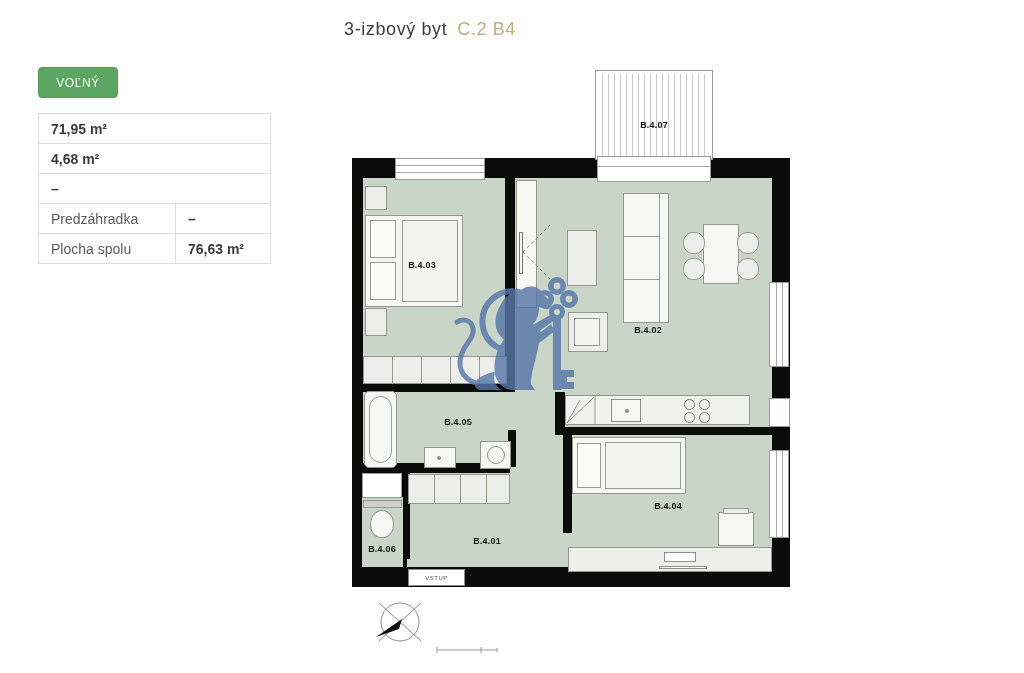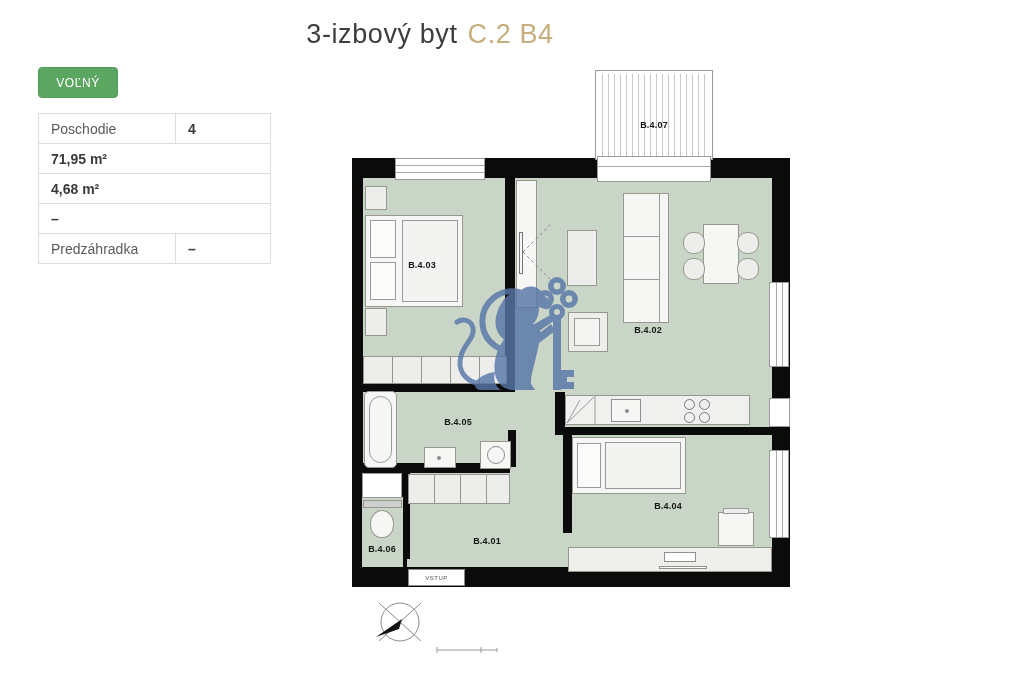--- a/index.html
+++ b/index.html
@@ -1,21 +1,21 @@
 <!DOCTYPE html>
 <html><head>
 <meta charset="utf-8">
 <style>
   * { margin:0; padding:0; box-sizing:border-box; }
   html,body { width:1024px; height:673px; background:#fff; overflow:hidden;
               font-family:"Liberation Sans", sans-serif; position:relative; }
 
   
   .title { position:absolute; top:19px; left:430px; transform:translateX(-50%);
-           font-size:27px; font-weight:400; color:#3d3d3d; letter-spacing:.6px;
+           font-size:18px; font-weight:400; color:#3d3d3d; letter-spacing:.6px;
            white-space:nowrap; }
   .title .unit { color:#c5ad7c; margin-left:10px; }
 
   
   .status-btn { position:absolute; left:38px; top:67px; width:80px; height:31px;
                 background:#5ba661; border:1px solid #54995a; border-radius:4px;
                 color:#fff; font-size:12px; font-weight:500; letter-spacing:.6px;
                 display:flex; align-items:center; justify-content:center; cursor:pointer; }
   .info-table { position:absolute; left:38px; top:113px; width:233px;
                 border:1px solid #ddd; border-bottom:none; background:#fff; }
@@ -64,35 +64,35 @@
 </style>
 </head>
 <body>
 
 <h1 class="title"><span>3-izbový byt</span><span class="unit">C.2 B4</span></h1>
 
 <div class="status-btn">VOĽNÝ</div>
 
 <div class="info-table">
   <div class="irow">
-    <div class="cell-l">Poschodie</div>
-    <div class="cell-v">4</div>
-  </div>
-  <div class="irow">
     <div class="cell-v">71,95 m²</div>
   </div>
   <div class="irow">
     <div class="cell-v">4,68 m²</div>
   </div>
   <div class="irow">
     <div class="cell-v">–</div>
   </div>
   <div class="irow">
     <div class="cell-l">Predzáhradka</div>
     <div class="cell-v">–</div>
+  </div>
+  <div class="irow">
+    <div class="cell-l">Plocha spolu</div>
+    <div class="cell-v">76,63 m²</div>
   </div>
 </div>
 
 <div class="plan">
 
   <div class="balcony"></div>
   <div class="balc-sill"></div>
 
   <div class="apt"></div>
 

